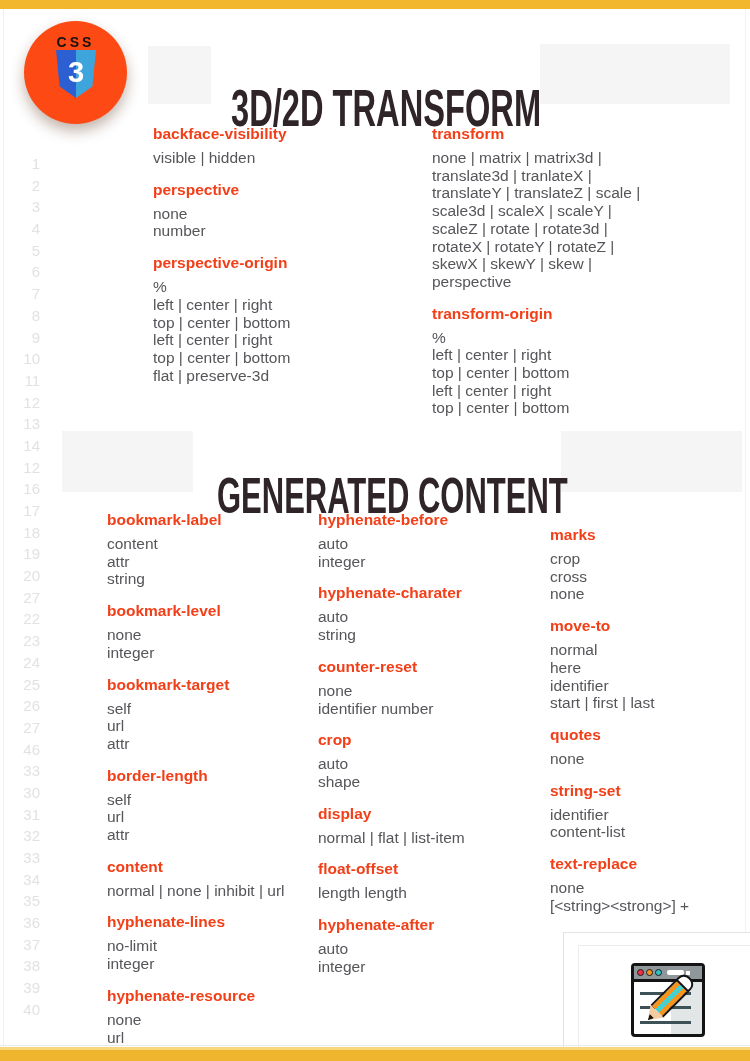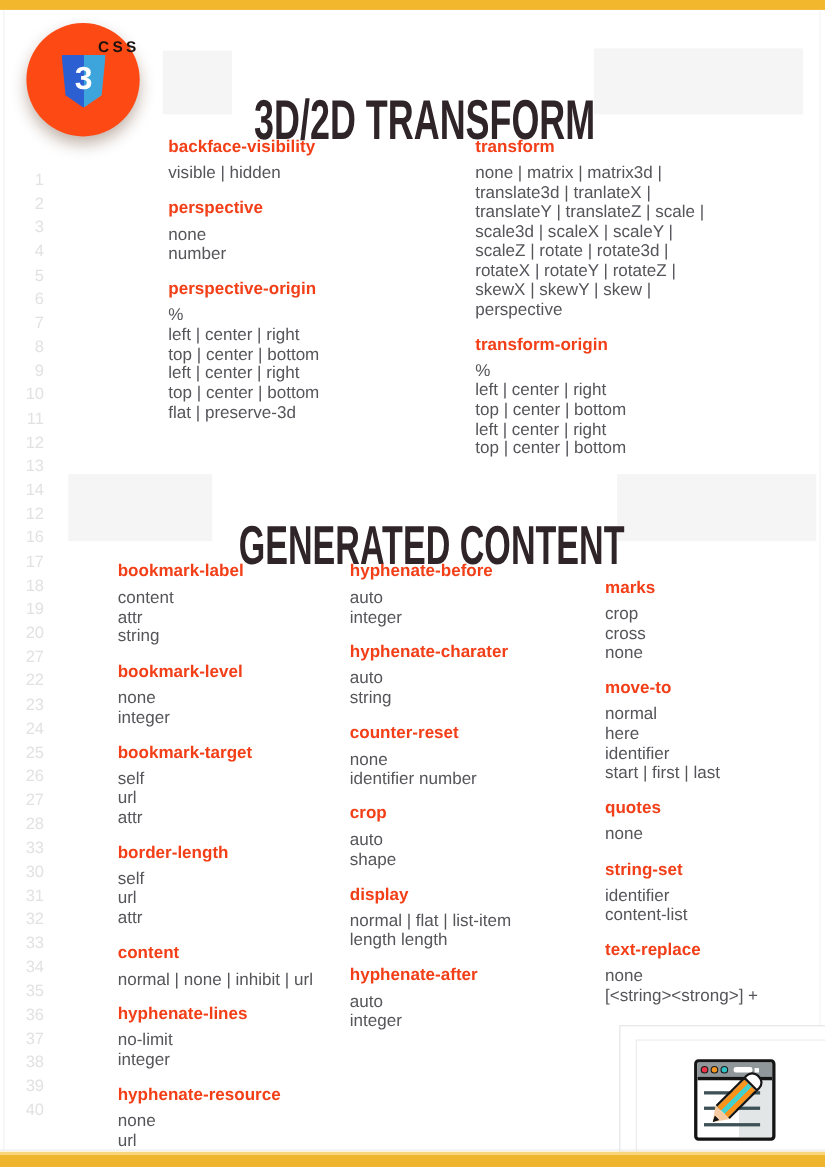--- a/index.html
+++ b/index.html
@@ -18,21 +18,21 @@
   .edge-right{position:absolute;left:745px;top:9px;width:1px;height:1037px;background:#f3f3f3;}
   .rule-bottom{position:absolute;left:0;top:1045px;width:750px;height:1px;background:#e9e9e9;}
 
   
   .badge{position:absolute;left:24px;top:21px;width:103px;height:103px;}
   .badge .circle{
     position:absolute;inset:0;border-radius:50%;background:#fd4a15;
     box-shadow:0 7px 14px rgba(80,40,15,.35);
   }
   .badge .brand{
-    position:absolute;left:0;top:13px;width:100%;text-align:right;
+    position:absolute;left:0;top:13px;width:100%;text-align:center;
     font-weight:800;font-size:14px;letter-spacing:3px;color:#17110f;
   }
   .badge .shield{
     position:absolute;left:32px;top:29px;width:40px;height:48px;
     background:linear-gradient(90deg,#2b5fd2 0 50%,#3ea5dc 50%);
     clip-path:polygon(0 0,100% 0,91% 76%,50% 100%,9% 76%);
     display:flex;align-items:center;justify-content:center;
   }
   .badge .three{font-weight:800;font-size:29px;color:#fff;margin-top:-4px;}
 
@@ -214,20 +214,21 @@
   <div class="prop">
     <h3 class="pname">crop</h3>
     <p class="pvals">auto
 shape</p>
   </div>
   <div class="prop">
     <h3 class="pname">display</h3>
     <p class="pvals">normal | flat | list-item</p>
   </div>
   <div class="prop">
+    <h3 class="pname">float-offset</h3>
     <p class="pvals">length length</p>
   </div>
   <div class="prop">
     <h3 class="pname">hyphenate-after</h3>
     <p class="pvals">auto
 integer</p>
   </div>
 
 </div>
 
@@ -284,21 +285,21 @@
     <div class="ln">18</div>
     <div class="ln">19</div>
     <div class="ln">20</div>
     <div class="ln">27</div>
     <div class="ln">22</div>
     <div class="ln">23</div>
     <div class="ln">24</div>
     <div class="ln">25</div>
     <div class="ln">26</div>
     <div class="ln">27</div>
-    <div class="ln">28</div>
+    <div class="ln">46</div>
     <div class="ln">33</div>
     <div class="ln">30</div>
     <div class="ln">31</div>
     <div class="ln">32</div>
     <div class="ln">33</div>
     <div class="ln">34</div>
     <div class="ln">35</div>
     <div class="ln">36</div>
     <div class="ln">37</div>
     <div class="ln">38</div>

